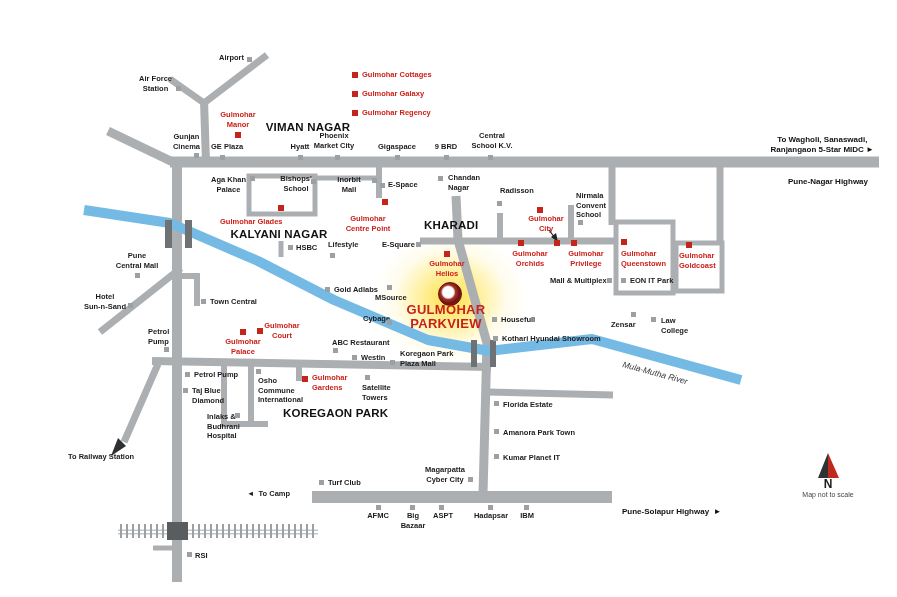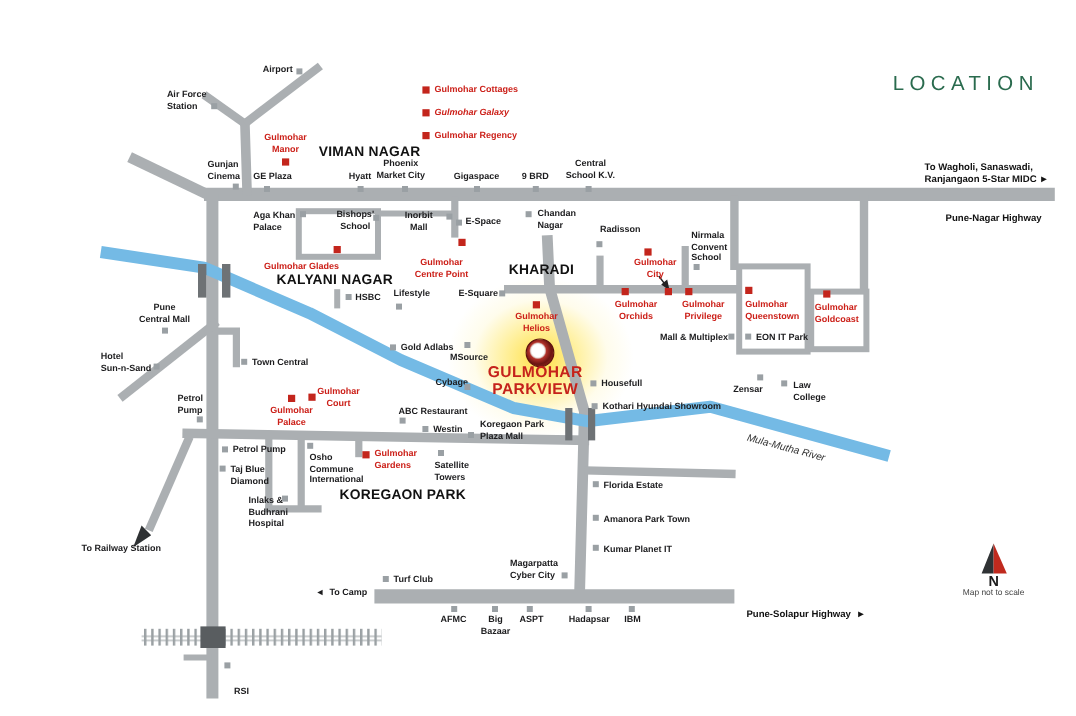--- a/index.html
+++ b/index.html
@@ -3,21 +3,21 @@
 <meta charset="utf-8">
 <style>
   html,body{margin:0;padding:0;background:#fff;}
   #map{position:relative;width:897px;height:597px;background:#fff;overflow:hidden;
        font-family:"Liberation Sans",sans-serif;}
   #glow{position:absolute;left:373px;top:231px;width:155px;height:135px;border-radius:50%;
         background:radial-gradient(closest-side,rgba(255,222,60,.95) 0%,rgba(255,236,130,.75) 40%,rgba(255,247,200,.35) 72%,rgba(255,255,255,0) 100%);}
   svg{position:absolute;left:0;top:0;}
   #labels{position:absolute;left:0;top:0;width:897px;height:597px;}
   .lbl{position:absolute;font:bold 7.5px/9.5px "Liberation Sans",sans-serif;color:#1c1c1e;white-space:pre;}
-  .lbl.r{transform:translateX(-100%);text-align:left;}
+  .lbl.r{transform:translateX(-100%);text-align:center;}
   .lbl.c{transform:translateX(-50%);text-align:center;}
   .lbl.red{color:#cc2019;}
   .lbl.area{font-size:11.5px;line-height:12px;letter-spacing:.2px;color:#111;}
   .lbl.hwy{font-size:8px;color:#111;}
   .mk{position:absolute;width:5px;height:5px;background:#9aa0a4;}
   .mk.red{width:6px;height:6px;background:#c3251c;}
   #loc-title{position:absolute;left:744px;top:60px;font-size:17px;letter-spacing:4.5px;color:#2a6b4e;font-weight:normal;}
   #pv-logo{position:absolute;left:438px;top:282px;width:22px;height:22px;border-radius:50%;border:1px solid #5c100e;
            background:radial-gradient(circle at 42% 42%,#ffffff 0 28%,#e8e0dc 33%,#b03028 40%,#6b1512 62%,#8a201a 80%,#5e100e 100%);}
   #pv-title{position:absolute;left:446px;top:303px;transform:translateX(-50%);text-align:center;
@@ -121,21 +121,21 @@
       <div class="lbl p c" style="left: 446px; top: 142px;">9 BRD</div>
       <span class="mk" style="left: 444px; top: 155px;"></span>
       <div class="lbl p c" style="left: 492px; top: 131px;">Central
 School K.V.</div>
       <span class="mk" style="left: 488px; top: 155px;"></span>
       <div class="lbl hwy r" style="left: 874px; top: 135px;">To Wagholi, Sanaswadi,
 Ranjangaon 5-Star MIDC ►</div>
       <div class="lbl hwy l" style="left: 788px; top: 177px;">Pune-Nagar Highway</div>
       <div class="lbl red l" style="left: 362px; top: 70px;">Gulmohar Cottages</div>
       <span class="mk red" style="left: 352px; top: 72px;"></span>
-      <div class="lbl red l" style="left: 362px; top: 89px; font-style: italic;">Gulmohar Galaxy</div>
+      <div class="lbl red l" style="left: 362px; top: 89px;">Gulmohar Galaxy</div>
       <span class="mk red" style="left: 352px; top: 91px;"></span>
       <div class="lbl red l" style="left: 362px; top: 108px;">Gulmohar Regency</div>
       <span class="mk red" style="left: 352px; top: 110px;"></span>
       <div class="lbl red c" style="left: 238px; top: 110px;">Gulmohar
 Manor</div>
       <span class="mk red" style="left: 235px; top: 132px;"></span>
       <div class="lbl p r" style="left: 246px; top: 175px;">Aga Khan
 Palace</div>
       <span class="mk" style="left: 250px; top: 176px;"></span>
       <div class="lbl p c" style="left: 296px; top: 174px;">Bishops'
@@ -246,21 +246,21 @@
 Towers</div>
       <span class="mk" style="left: 365px; top: 375px;"></span>
       <div class="lbl area l" style="left: 283px; top: 407px;">KOREGAON PARK</div>
       <div class="lbl p l" style="left: 207px; top: 412px;">Inlaks &amp;
 Budhrani
 Hospital</div>
       <span class="mk" style="left: 235px; top: 413px;"></span>
       <div class="lbl p l" style="left: 68px; top: 452px;">To Railway Station</div>
       <div class="lbl p l" style="left: 328px; top: 478px;">Turf Club</div>
       <span class="mk" style="left: 319px; top: 480px;"></span>
-      <div class="lbl p l" style="left: 263px; top: 489px;">◄  To Camp</div>
+      <div class="lbl p l" style="left: 247px; top: 489px;">◄  To Camp</div>
       <div class="lbl p r" style="left: 465px; top: 465px;">Magarpatta
 Cyber City</div>
       <span class="mk" style="left: 468px; top: 477px;"></span>
       <div class="lbl p l" style="left: 503px; top: 400px;">Florida Estate</div>
       <span class="mk" style="left: 494px; top: 401px;"></span>
       <div class="lbl p l" style="left: 503px; top: 428px;">Amanora Park Town</div>
       <span class="mk" style="left: 494px; top: 429px;"></span>
       <div class="lbl p l" style="left: 503px; top: 453px;">Kumar Planet IT</div>
       <span class="mk" style="left: 494px; top: 454px;"></span>
       <div class="lbl p c" style="left: 378px; top: 511px;">AFMC</div>
@@ -268,23 +268,22 @@
       <div class="lbl p c" style="left: 413px; top: 511px;">Big
 Bazaar</div>
       <span class="mk" style="left: 410px; top: 505px;"></span>
       <div class="lbl p c" style="left: 443px; top: 511px;">ASPT</div>
       <span class="mk" style="left: 439px; top: 505px;"></span>
       <div class="lbl p c" style="left: 491px; top: 511px;">Hadapsar</div>
       <span class="mk" style="left: 488px; top: 505px;"></span>
       <div class="lbl p c" style="left: 527px; top: 511px;">IBM</div>
       <span class="mk" style="left: 524px; top: 505px;"></span>
       <div class="lbl hwy l" style="left: 622px; top: 507px;">Pune-Solapur Highway  ►</div>
-      <div class="lbl p l" style="left: 195px; top: 551px; margin-top: 20px;">RSI</div>
+      <div class="lbl p l" style="left: 195px; top: 551px;">RSI</div>
       <span class="mk" style="left: 187px; top: 552px;"></span>
     </div>
 
   <div id="pv-logo"></div>
   <div id="pv-title"><span>GULMOHAR</span><br><span>PARKVIEW</span></div>
 
-  <div id="loc-title">LOCATION</div>
   <div id="compass-n">N</div>
   <div id="compass-note">Map not to scale</div>
 </div>
 
 </body></html>

